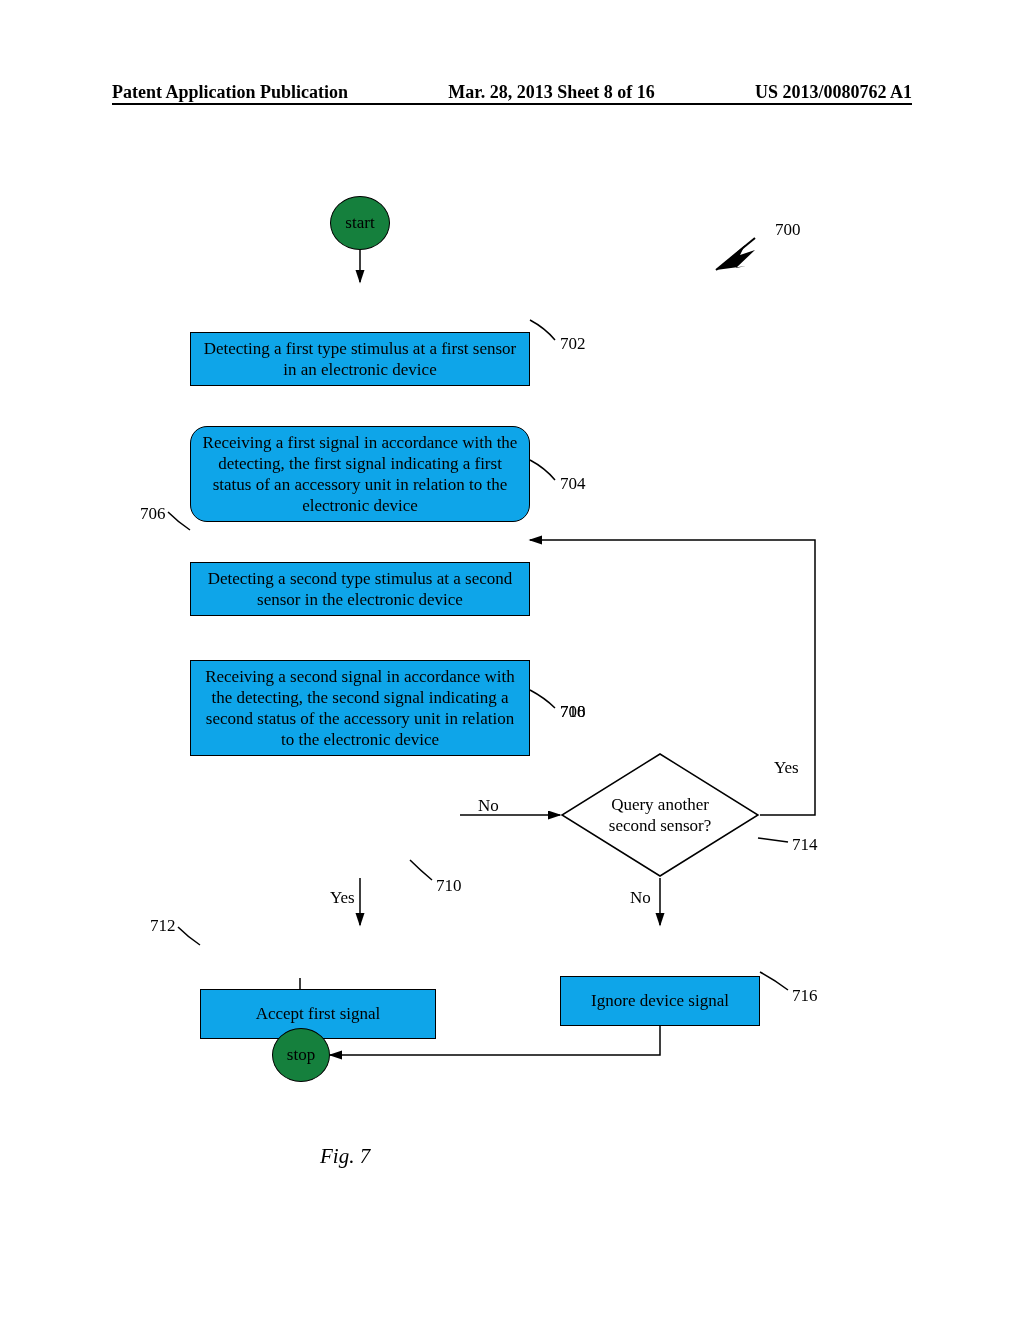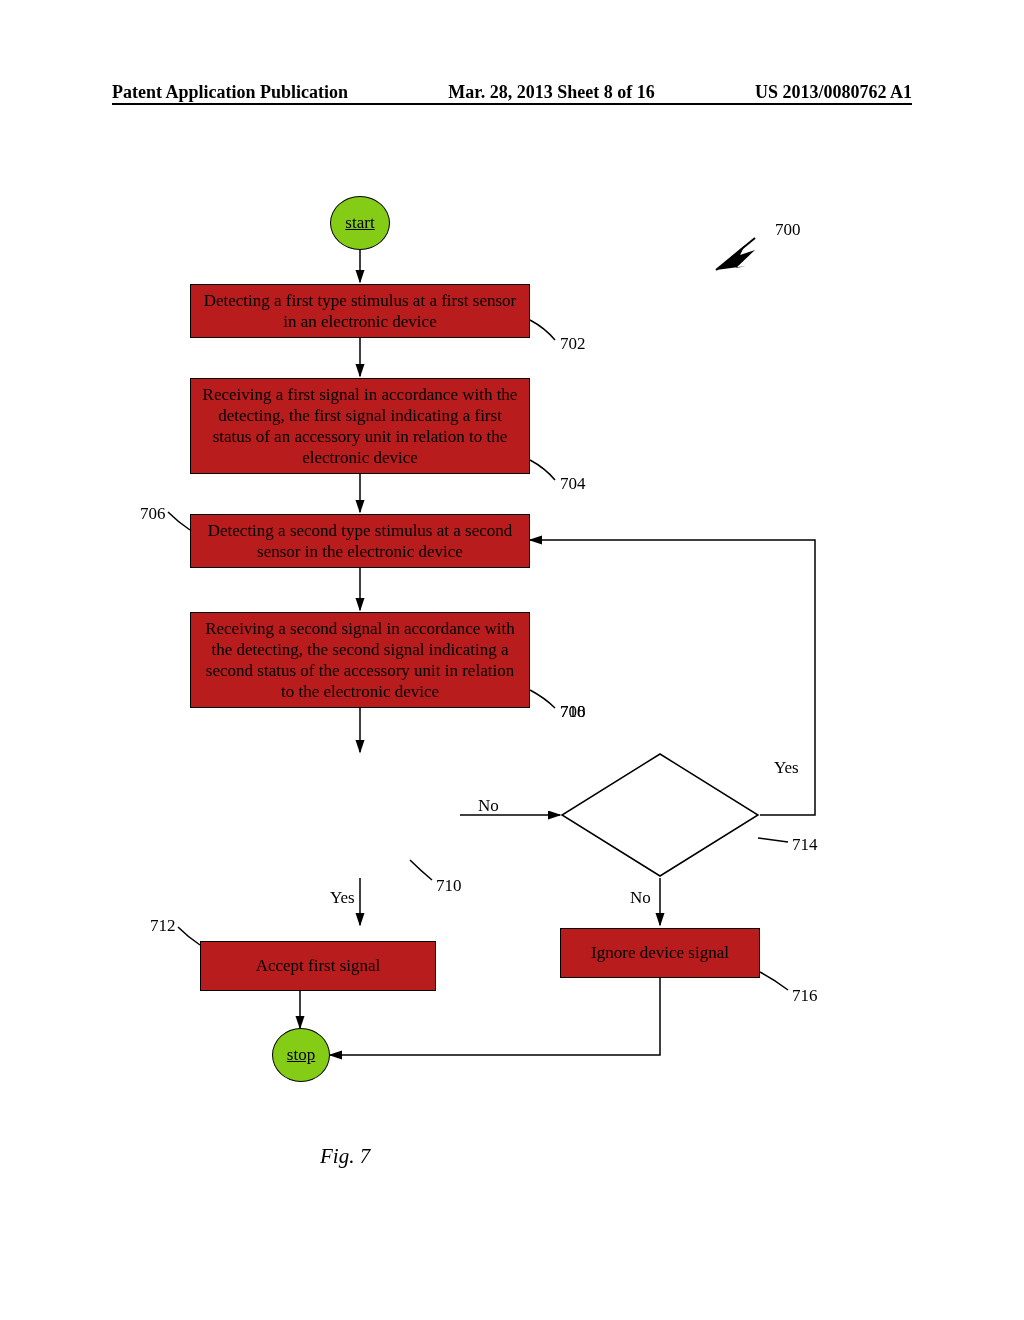--- a/index.html
+++ b/index.html
@@ -35,27 +35,27 @@
     text-align: center;
     font-size: 17px;
     line-height: 1.25;
     display: flex;
     align-items: center;
     justify-content: center;
     padding: 6px 10px;
   }
   .rect {
     border: 1.5px solid #000;
-    background: #b91c1c;
+    background: #0ea5e9;
+    margin-top: 48px;
   }
   .circle {
     border: 1.5px solid #000;
     border-radius: 50%;
-    background: #84cc16;
-    text-decoration: underline;
+    background: #15803d;
   }
   .diamond-wrap {
     position: absolute;
   }
   .diamond-text {
     position: absolute;
     text-align: center;
     font-size: 17px;
     line-height: 1.25;
     display: flex;
@@ -141,37 +141,40 @@
   </svg>
 
   <div class="node circle" style="left:330px; top:6px; width:60px; height:54px;">
     <span>start</span>
   </div>
 
   <div class="node rect" style="left:190px; top:94px; width:340px; height:54px;">
     <span>Detecting a first type stimulus at a first sensor in an electronic device</span>
   </div>
 
-  <div class="node rect" style="left:190px; top:188px; width:340px; height:96px;">
+  <div class="node rect" style="left:190px; top:188px; width:340px; height:96px;border-radius:17px;">
     <span>Receiving a first signal in accordance with the detecting, the first signal indicating a first status of an accessory unit in relation to the electronic device</span>
   </div>
 
   <div class="node rect" style="left:190px; top:324px; width:340px; height:54px;">
     <span>Detecting a second type stimulus at a second sensor in the electronic device</span>
   </div>
 
   <div class="node rect" style="left:190px; top:422px; width:340px; height:96px;justify-content:flex-end;">
     <span>Receiving a second signal in accordance with the detecting, the second signal indicating a second status of the accessory unit in relation to the electronic device</span>
   </div>
 
 
   <div class="diamond-wrap" style="left:560px; top:562px; width:200px; height:126px;">
     <svg width="200" height="126" style="position:absolute; left:0; top:0;">
       <polygon points="100,2 198,63 100,124 2,63" fill="#fff" stroke="#000" stroke-width="1.5"></polygon>
     </svg>
+    <div class="diamond-text" style="left:30px; top:35px; width:140px; height:56px;">
+      <span>Query another second sensor?</span>
+    </div>
   </div>
 
   <div class="node rect" style="left:200px; top:751px; width:236px; height:50px;">
     <span>Accept first signal</span>
   </div>
 
   <div class="node rect" style="left:560px; top:738px; width:200px; height:50px;">
     <span>Ignore device signal</span>
   </div>
 

